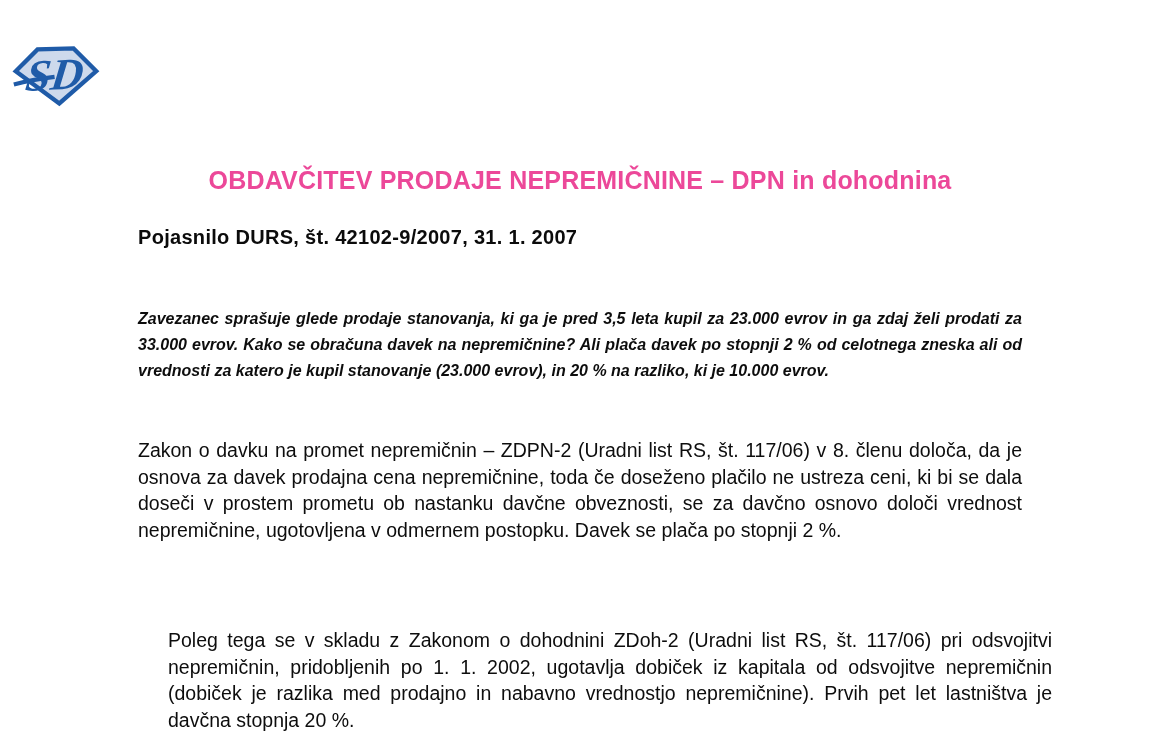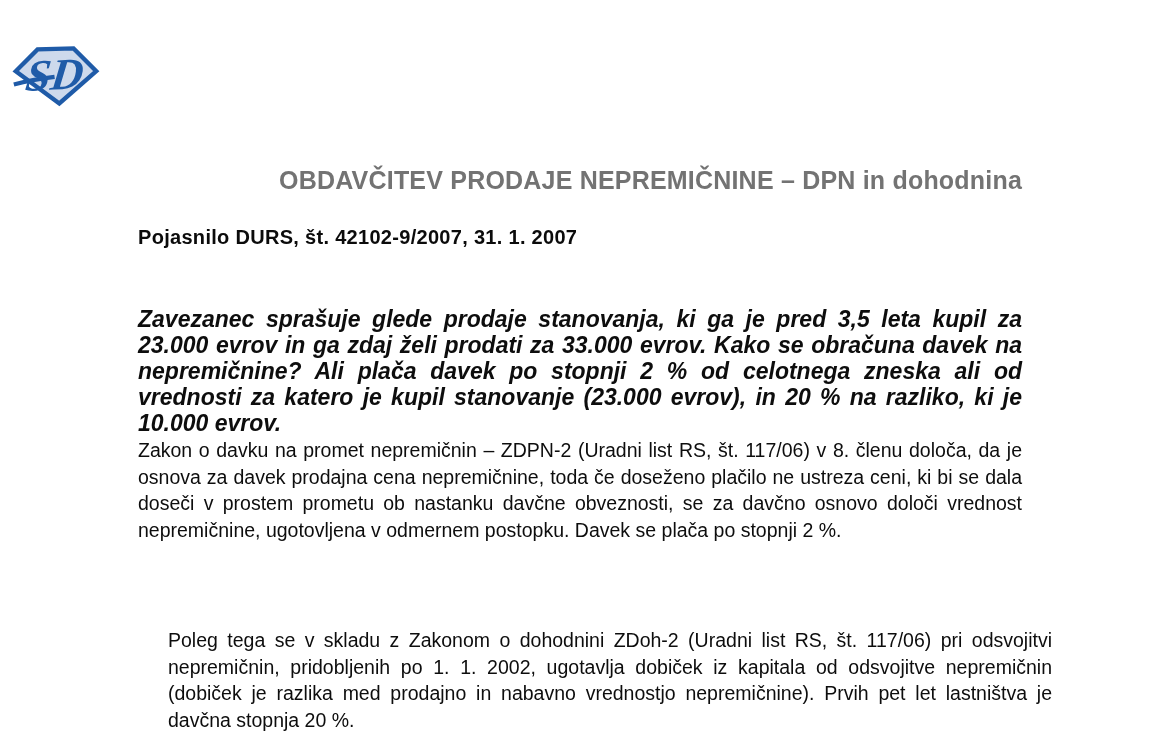--- a/index.html
+++ b/index.html
@@ -30,42 +30,42 @@
     left: 138px;
     top: 0;
     width: 884px;
     height: 743px;
   }
   .doc-title {
     position: absolute;
     top: 166px;
     left: 0;
     width: 884px;
-    text-align: right;
+    text-align: center;
     font-size: 25px;
     font-weight: bold;
     letter-spacing: 0.2px;
     white-space: nowrap;
-    color: #737373;
+    color: #ec4899;
   }
   .doc-ref {
     position: absolute;
     top: 226px;
     left: 0;
     font-size: 20px;
     font-weight: bold;
     letter-spacing: 0.3px;
     color: #0b0b0b;
   }
   .question {
     position: absolute;
     top: 306px;
     left: 0;
     width: 884px;
-    font-size: 23px;
+    font-size: 16px;
     font-weight: bold;
     font-style: italic;
     line-height: 26px;
     text-align: justify;
     color: #0d0d0d;
   }
   .answer-block {
     position: absolute;
     top: 437px;
     left: 0;

